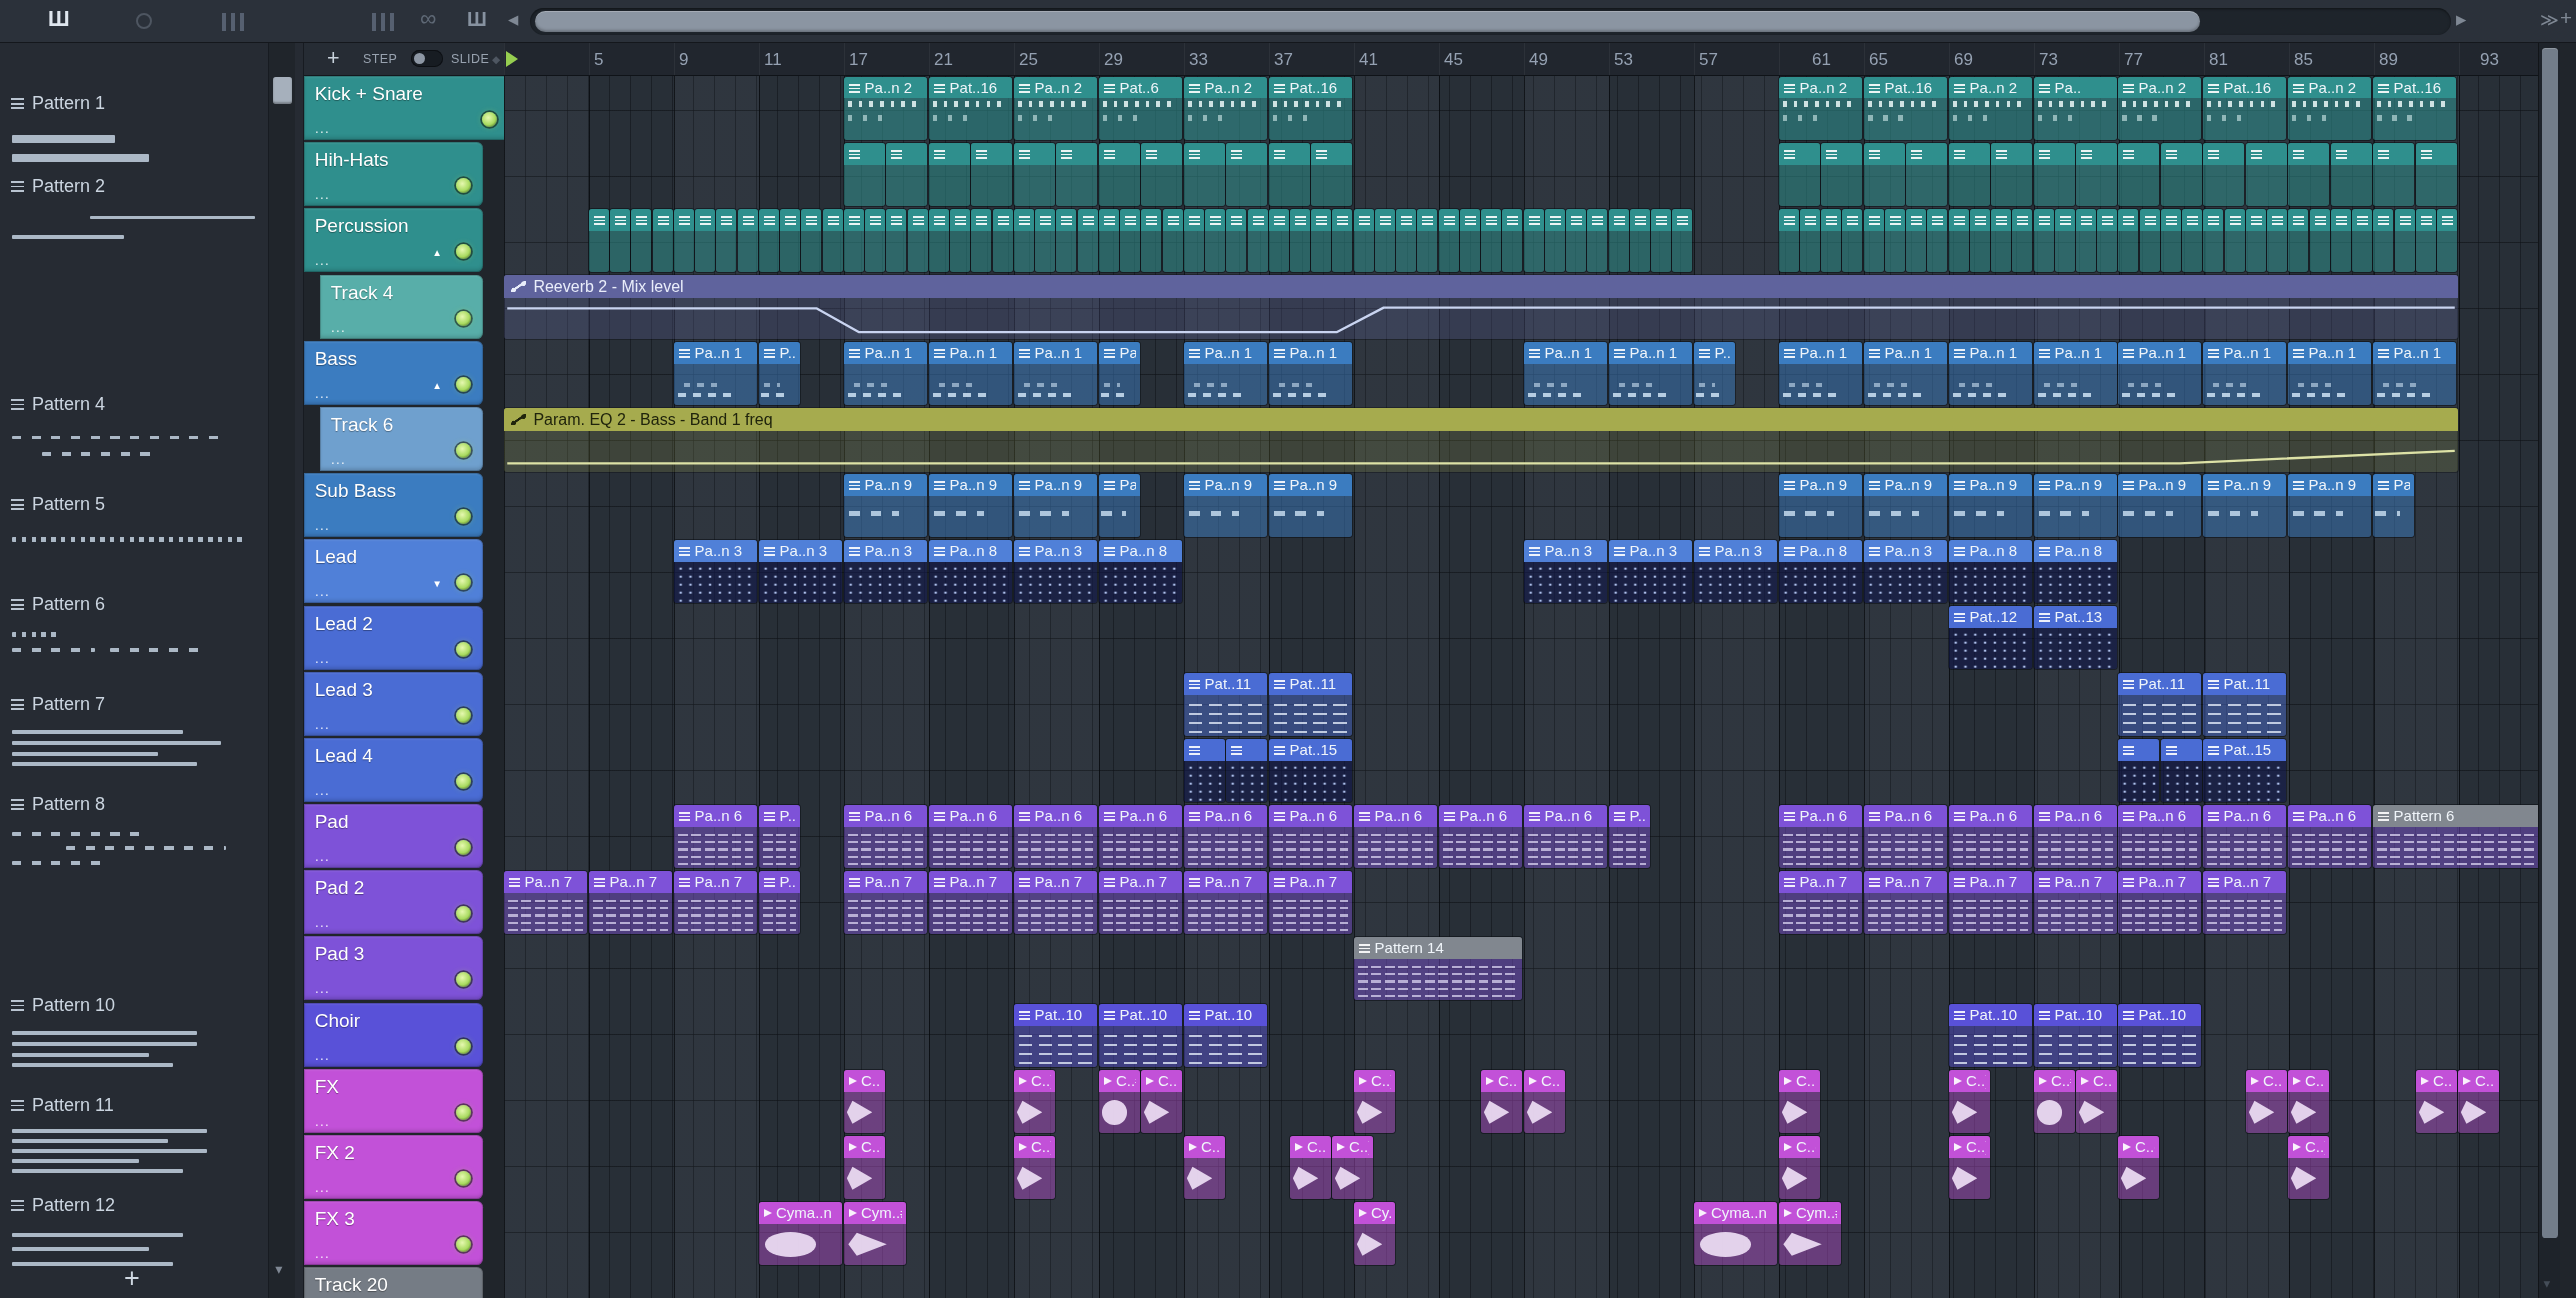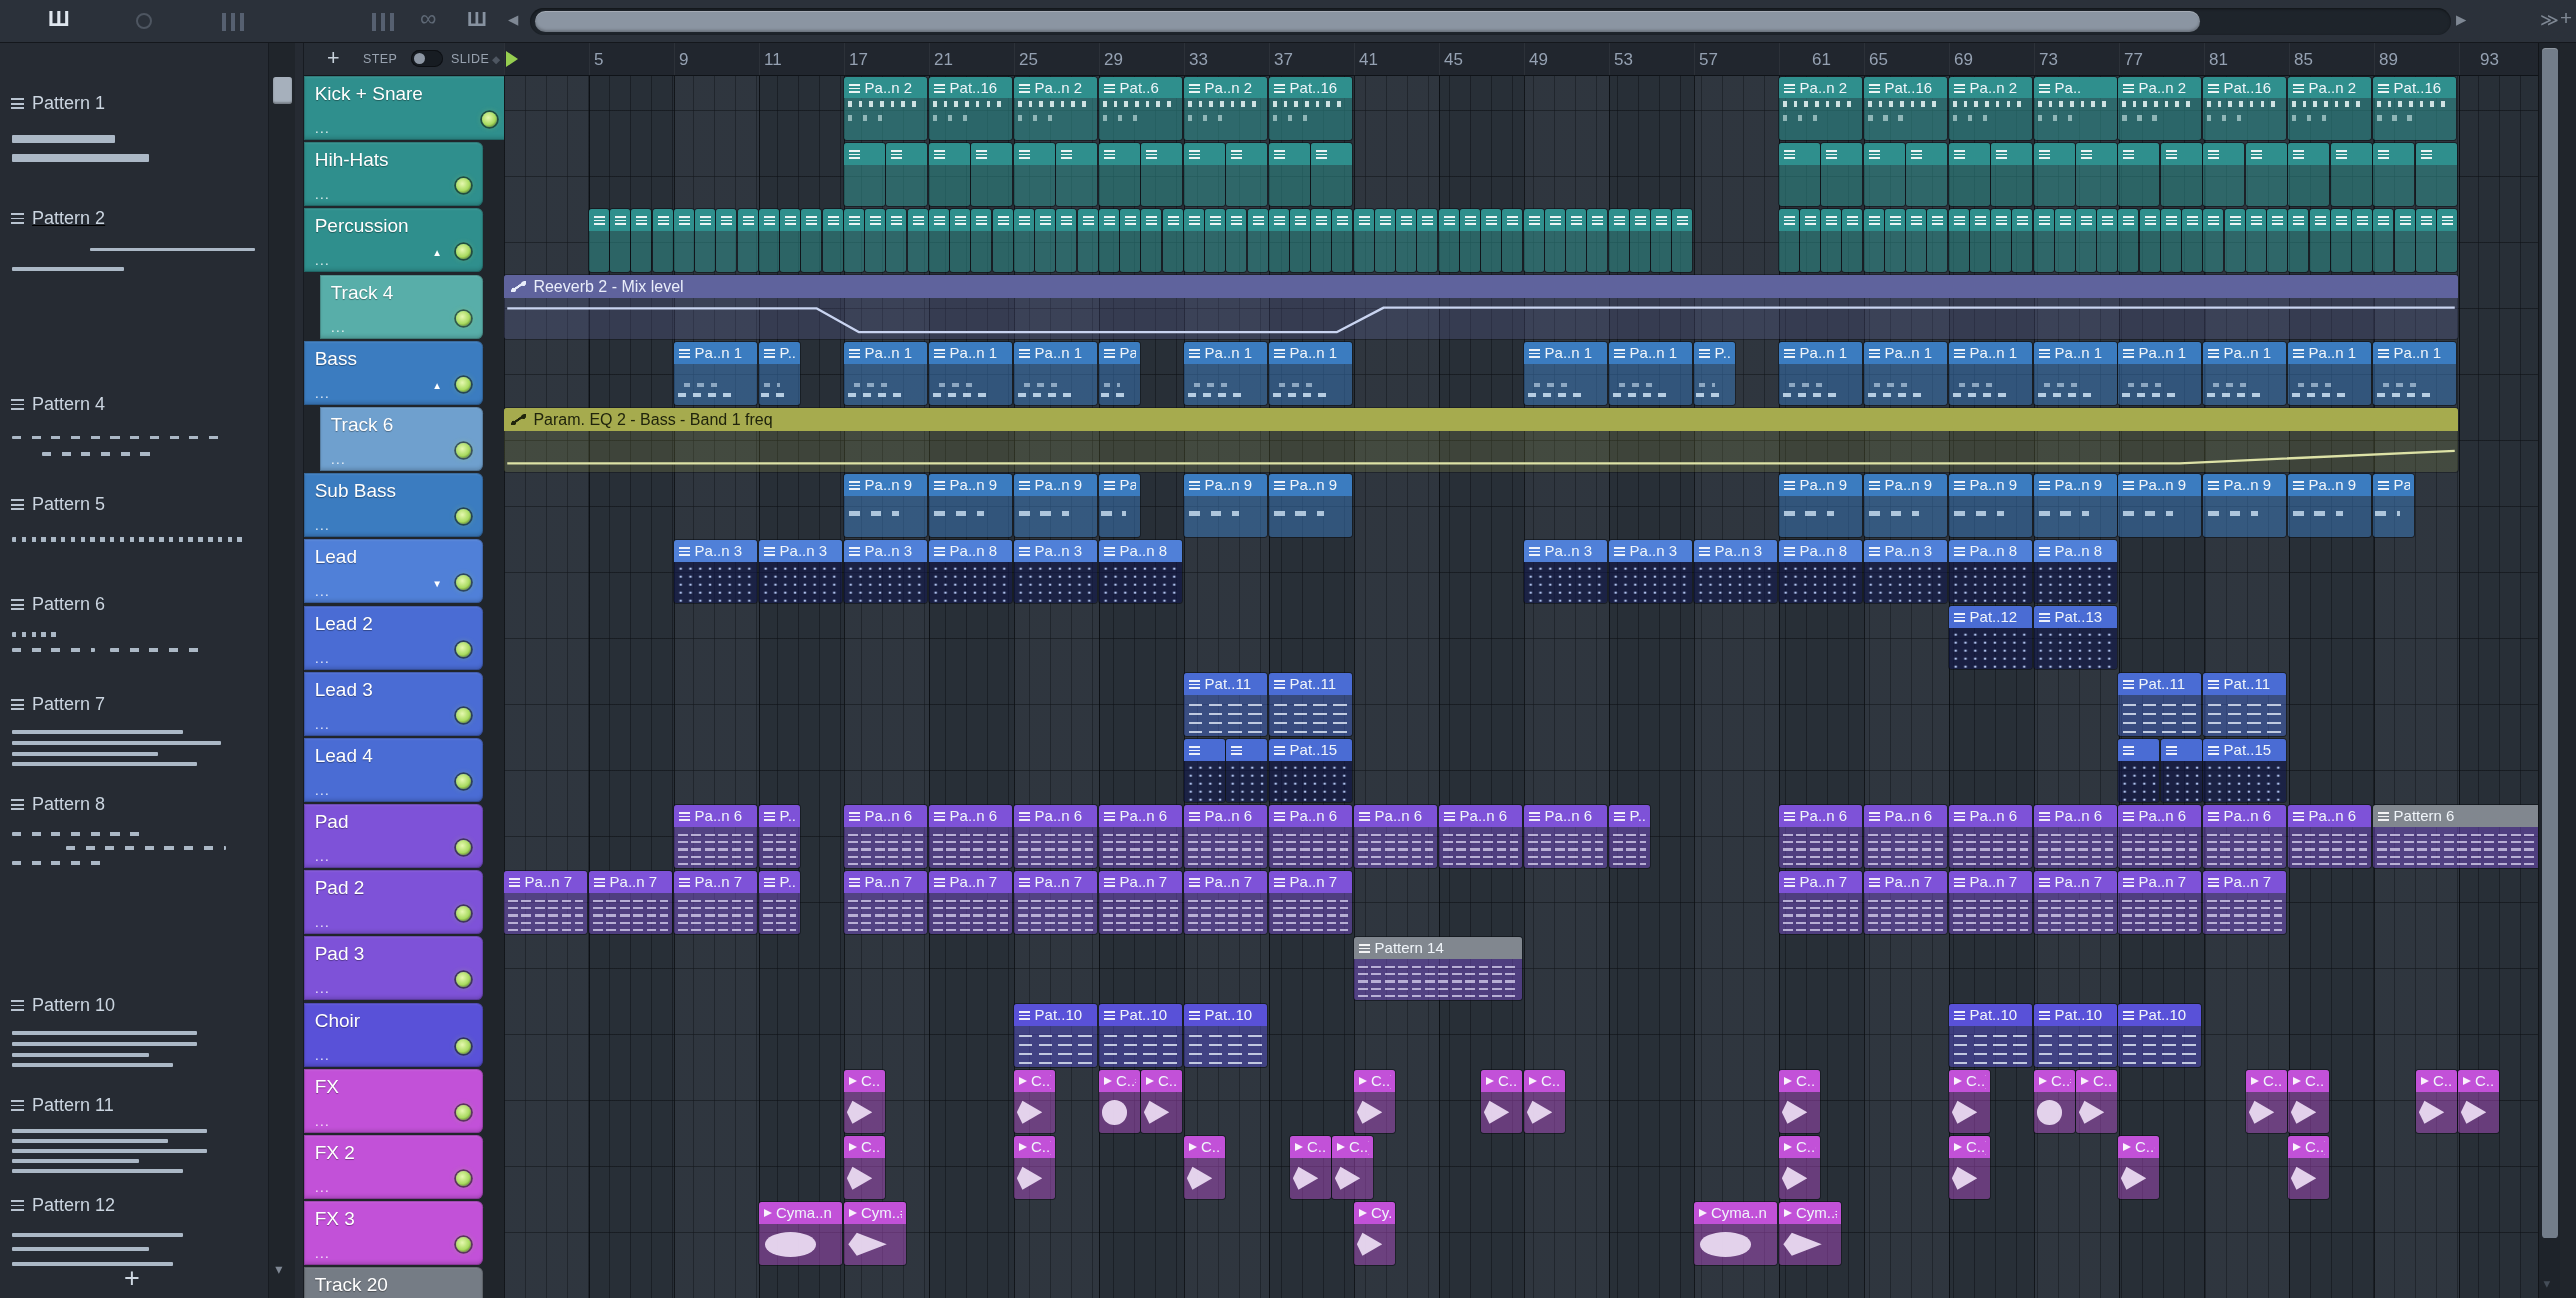--- a/index.html
+++ b/index.html
@@ -122,21 +122,21 @@
         <div class="pitem" style="top: 49px;">
           <div class="prow">
             <span class="ppic"></span>
             <span class="pname">Pattern 1</span>
           </div>
           <div class="pv">
             <i class="pln" style="left: 0%; top: 12.5px; width: 42%; height: 8px;"></i>
             <i class="pln" style="left: 0%; top: 32px; width: 56%; height: 8px;"></i>
           </div>
         </div>
-        <div class="pitem" style="top: 164px; text-decoration: underline;">
+        <div class="pitem" style="top: 132px;">
           <div class="prow">
             <span class="ppic"></span>
             <span class="pname">Pattern 2</span>
           </div>
           <div class="pv">
             <i class="pln" style="left: 32%; top: 10.7px; width: 68%; height: 3.6px;"></i>
             <i class="pln" style="left: 0%; top: 30px; width: 46%; height: 3.6px;"></i>
           </div>
         </div>
         <div class="pitem" style="top: 350px;">

